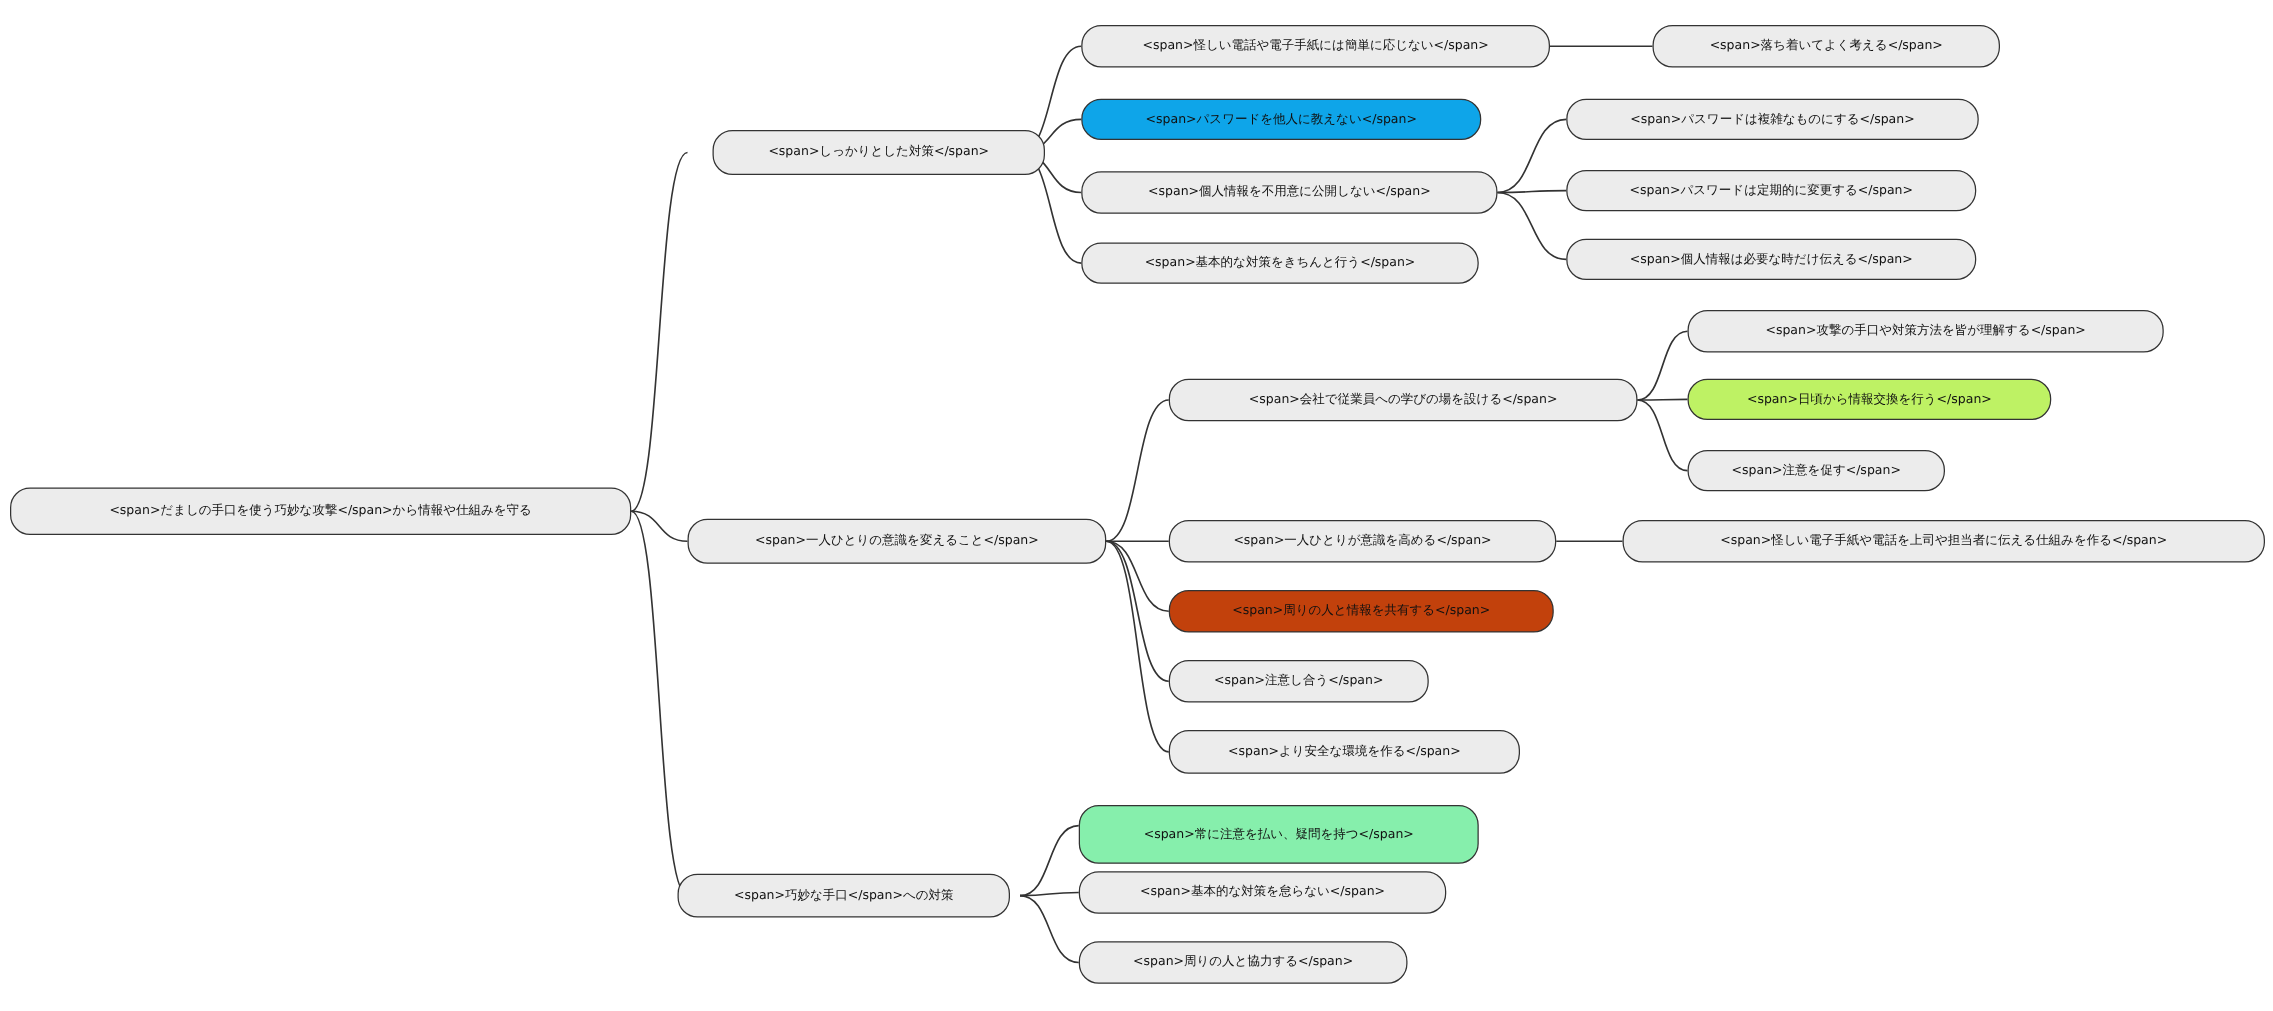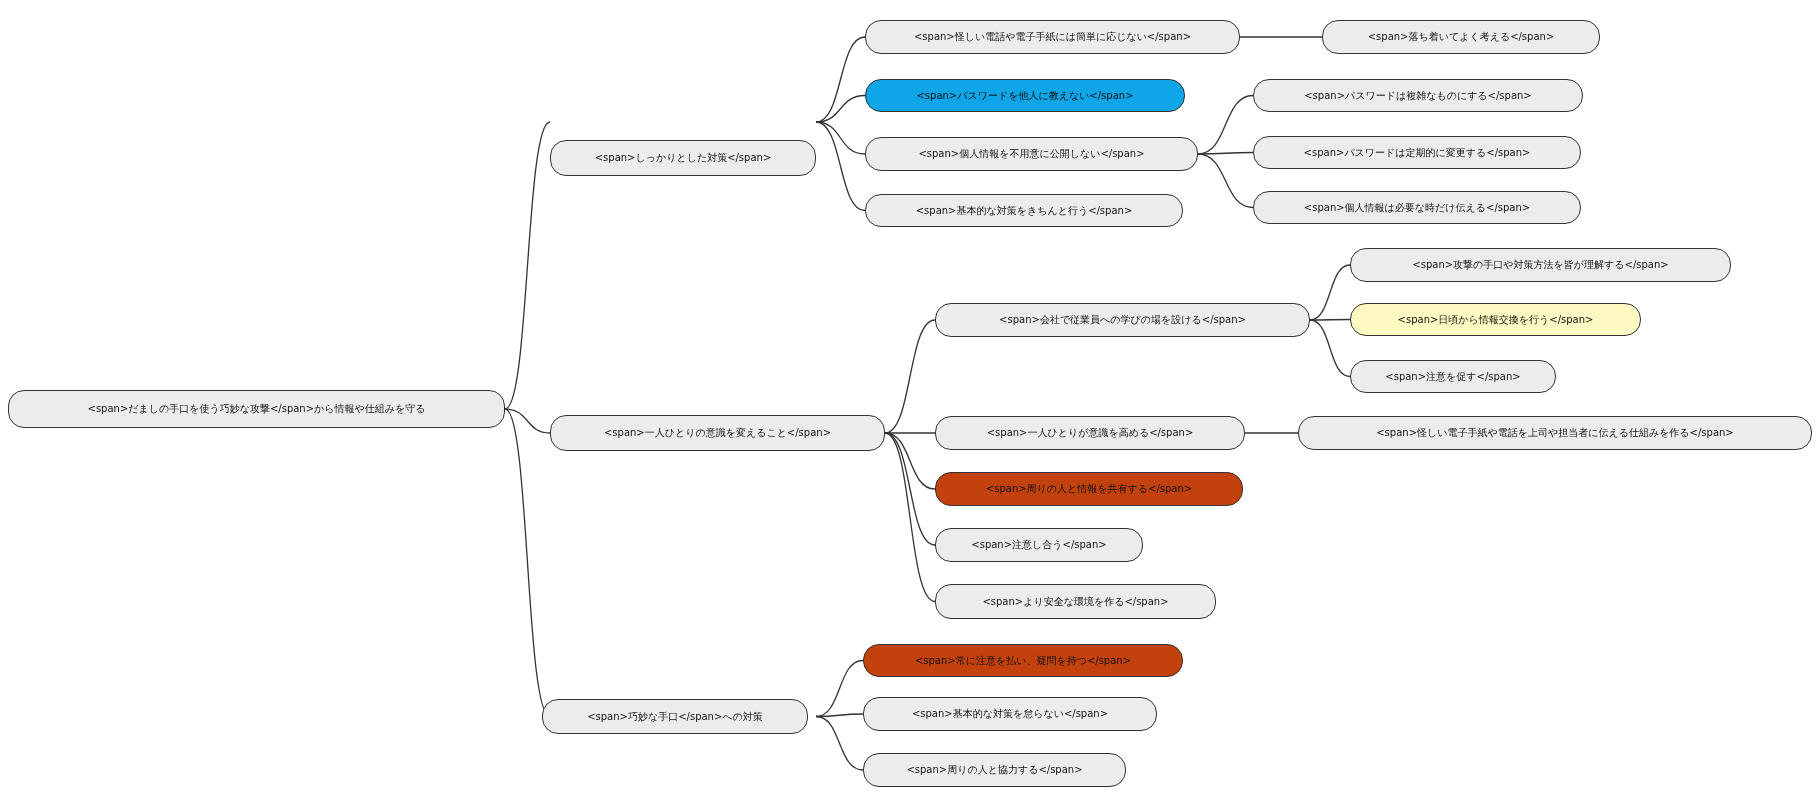--- a/index.html
+++ b/index.html
@@ -67,36 +67,36 @@
       <path d="M 1310 320 C 1332 320, 1328 265, 1350 265" stroke="#333333"></path>
       <path d="M 1310 320 C 1332 320, 1328 319.5, 1350 319.5" stroke="#333333"></path>
       <path d="M 1310 320 C 1332 320, 1328 376.5, 1350 376.5" stroke="#333333"></path>
       <path d="M 1245 433 C 1274.15 433, 1268.85 433, 1298 433" stroke="#333333"></path>
       <path d="M 816 716.5 C 841.85 716.5, 837.15 660.5, 863 660.5" stroke="#333333"></path>
       <path d="M 816 716.5 C 841.85 716.5, 837.15 714, 863 714" stroke="#333333"></path>
       <path d="M 816 716.5 C 841.85 716.5, 837.15 770, 863 770" stroke="#333333"></path>
     </svg>
 
 <div class="node" style="left: 8px; top: 390px; width: 497px; height: 38px; background: rgb(236, 236, 236); border-color: rgb(51, 51, 51); color: rgb(17, 17, 17);">&lt;span&gt;だましの手口を使う巧妙な攻撃&lt;/span&gt;から情報や仕組みを守る</div>
-    <div class="node" style="left: 550px; top: 104px; width: 266px; height: 36px; background: rgb(236, 236, 236); border-color: rgb(51, 51, 51); color: rgb(17, 17, 17); margin-top: 36px;">&lt;span&gt;しっかりとした対策&lt;/span&gt;</div>
+    <div class="node" style="left: 570px; top: 104px; width: 266px; height: 36px; background: rgb(236, 236, 236); border-color: rgb(51, 51, 51); color: rgb(17, 17, 17);">&lt;span&gt;しっかりとした対策&lt;/span&gt;</div>
     <div class="node" style="left: 550px; top: 415px; width: 335px; height: 36px; background: rgb(236, 236, 236); border-color: rgb(51, 51, 51); color: rgb(17, 17, 17);">&lt;span&gt;一人ひとりの意識を変えること&lt;/span&gt;</div>
     <div class="node" style="left: 542px; top: 699px; width: 266px; height: 35px; background: rgb(236, 236, 236); border-color: rgb(51, 51, 51); color: rgb(17, 17, 17);">&lt;span&gt;巧妙な手口&lt;/span&gt;への対策</div>
     <div class="node" style="left: 865px; top: 20px; width: 375px; height: 34px; background: rgb(236, 236, 236); border-color: rgb(51, 51, 51); color: rgb(17, 17, 17);">&lt;span&gt;怪しい電話や電子手紙には簡単に応じない&lt;/span&gt;</div>
     <div class="node" style="left: 865px; top: 79px; width: 320px; height: 33px; background: #0ea5e9; border-color: rgb(51, 51, 51); color: rgb(17, 17, 17);">&lt;span&gt;パスワードを他人に教えない&lt;/span&gt;</div>
     <div class="node" style="left: 865px; top: 137px; width: 333px; height: 34px; background: rgb(236, 236, 236); border-color: rgb(51, 51, 51); color: rgb(17, 17, 17);">&lt;span&gt;個人情報を不用意に公開しない&lt;/span&gt;</div>
     <div class="node" style="left: 865px; top: 194px; width: 318px; height: 33px; background: rgb(236, 236, 236); border-color: rgb(51, 51, 51); color: rgb(17, 17, 17);">&lt;span&gt;基本的な対策をきちんと行う&lt;/span&gt;</div>
     <div class="node" style="left: 1322px; top: 20px; width: 278px; height: 34px; background: rgb(236, 236, 236); border-color: rgb(51, 51, 51); color: rgb(17, 17, 17);">&lt;span&gt;落ち着いてよく考える&lt;/span&gt;</div>
     <div class="node" style="left: 1253px; top: 79px; width: 330px; height: 33px; background: rgb(236, 236, 236); border-color: rgb(51, 51, 51); color: rgb(17, 17, 17);">&lt;span&gt;パスワードは複雑なものにする&lt;/span&gt;</div>
     <div class="node" style="left: 1253px; top: 136px; width: 328px; height: 33px; background: rgb(236, 236, 236); border-color: rgb(51, 51, 51); color: rgb(17, 17, 17);">&lt;span&gt;パスワードは定期的に変更する&lt;/span&gt;</div>
     <div class="node" style="left: 1253px; top: 191px; width: 328px; height: 33px; background: rgb(236, 236, 236); border-color: rgb(51, 51, 51); color: rgb(17, 17, 17);">&lt;span&gt;個人情報は必要な時だけ伝える&lt;/span&gt;</div>
     <div class="node" style="left: 935px; top: 303px; width: 375px; height: 34px; background: rgb(236, 236, 236); border-color: rgb(51, 51, 51); color: rgb(17, 17, 17);">&lt;span&gt;会社で従業員への学びの場を設ける&lt;/span&gt;</div>
     <div class="node" style="left: 935px; top: 416px; width: 310px; height: 34px; background: rgb(236, 236, 236); border-color: rgb(51, 51, 51); color: rgb(17, 17, 17);">&lt;span&gt;一人ひとりが意識を高める&lt;/span&gt;</div>
     <div class="node" style="left: 935px; top: 472px; width: 308px; height: 34px; background: #c2410c; border-color: rgb(51, 51, 51); color: rgb(17, 17, 17);">&lt;span&gt;周りの人と情報を共有する&lt;/span&gt;</div>
     <div class="node" style="left: 935px; top: 528px; width: 208px; height: 34px; background: rgb(236, 236, 236); border-color: rgb(51, 51, 51); color: rgb(17, 17, 17);">&lt;span&gt;注意し合う&lt;/span&gt;</div>
     <div class="node" style="left: 935px; top: 584px; width: 281px; height: 35px; background: rgb(236, 236, 236); border-color: rgb(51, 51, 51); color: rgb(17, 17, 17);">&lt;span&gt;より安全な環境を作る&lt;/span&gt;</div>
     <div class="node" style="left: 1350px; top: 248px; width: 381px; height: 34px; background: rgb(236, 236, 236); border-color: rgb(51, 51, 51); color: rgb(17, 17, 17);">&lt;span&gt;攻撃の手口や対策方法を皆が理解する&lt;/span&gt;</div>
-    <div class="node" style="left: 1350px; top: 303px; width: 291px; height: 33px; background: #fef9c3; border-color: rgb(51, 51, 51); color: rgb(17, 17, 17);">&lt;span&gt;日頃から情報交換を行う&lt;/span&gt;</div>
+    <div class="node" style="left: 1350px; top: 303px; width: 291px; height: 33px; background: #bef264; border-color: rgb(51, 51, 51); color: rgb(17, 17, 17);">&lt;span&gt;日頃から情報交換を行う&lt;/span&gt;</div>
     <div class="node" style="left: 1350px; top: 360px; width: 206px; height: 33px; background: rgb(236, 236, 236); border-color: rgb(51, 51, 51); color: rgb(17, 17, 17);">&lt;span&gt;注意を促す&lt;/span&gt;</div>
     <div class="node" style="left: 1298px; top: 416px; width: 514px; height: 34px; background: rgb(236, 236, 236); border-color: rgb(51, 51, 51); color: rgb(17, 17, 17);">&lt;span&gt;怪しい電子手紙や電話を上司や担当者に伝える仕組みを作る&lt;/span&gt;</div>
-    <div class="node" style="left: 863px; top: 644px; width: 320px; height: 33px; background: #c2410c; border-color: rgb(51, 51, 51); color: rgb(17, 17, 17);">&lt;span&gt;常に注意を払い、疑問を持つ&lt;/span&gt;</div>
+    <div class="node" style="left: 863px; top: 644px; width: 320px; height: 47px; background: #86efac; border-color: rgb(51, 51, 51); color: rgb(17, 17, 17);">&lt;span&gt;常に注意を払い、疑問を持つ&lt;/span&gt;</div>
     <div class="node" style="left: 863px; top: 697px; width: 294px; height: 34px; background: rgb(236, 236, 236); border-color: rgb(51, 51, 51); color: rgb(17, 17, 17);">&lt;span&gt;基本的な対策を怠らない&lt;/span&gt;</div>
     <div class="node" style="left: 863px; top: 753px; width: 263px; height: 34px; background: rgb(236, 236, 236); border-color: rgb(51, 51, 51); color: rgb(17, 17, 17);">&lt;span&gt;周りの人と協力する&lt;/span&gt;</div>
   </div>
 
 </body></html>

